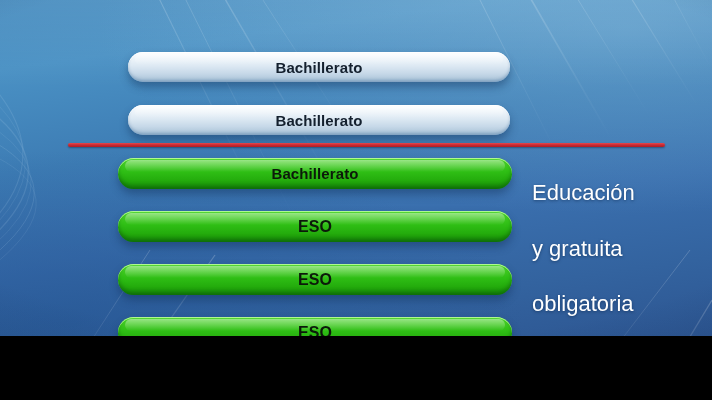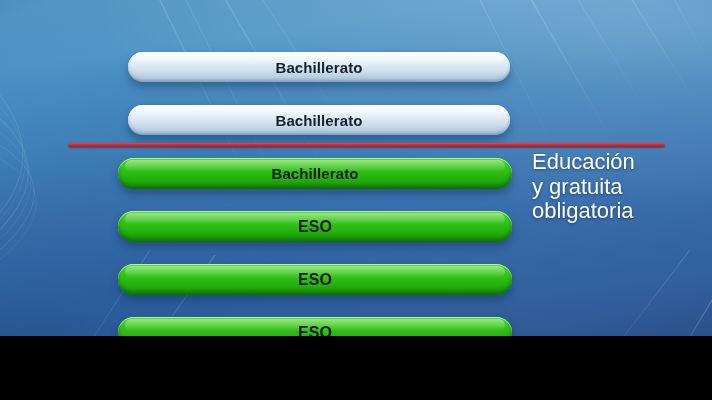--- a/index.html
+++ b/index.html
@@ -129,21 +129,21 @@
 
   
   .caption {
     position: absolute;
     color: #ffffff;
     font-weight: normal;
     line-height: 1.12;
     text-shadow: 0 1px 3px rgba(10,35,70,0.55);
     white-space: nowrap;
   }
-  .caption div { display: block; }
+  .caption div { display: block; margin-top: 31px; }
 </style>
 </head>
 <body>
 
 <div id="stage">
 
   <svg class="bg-layer streaks" width="712" height="400" viewBox="0 0 712 400" preserveAspectRatio="none">
     <defs>
       <linearGradient id="sg" x1="0" y1="0" x2="0" y2="1">
         <stop offset="0%" stop-color="#ffffff" stop-opacity="0.55"></stop>

